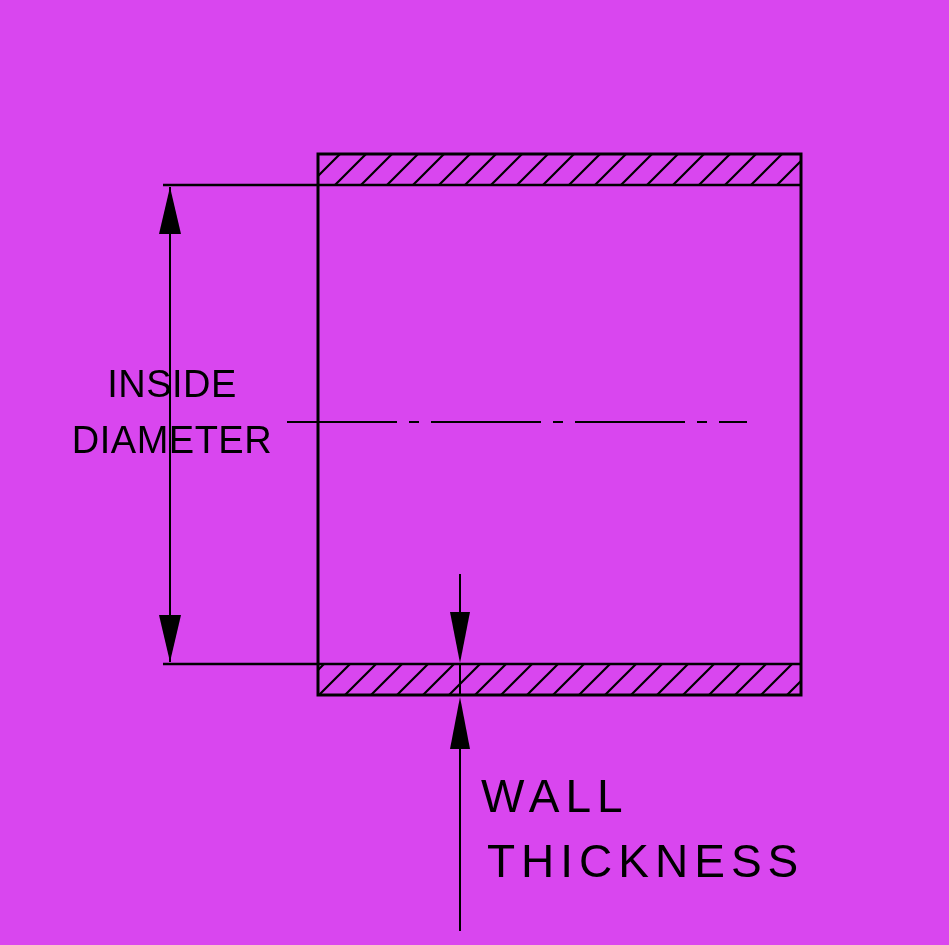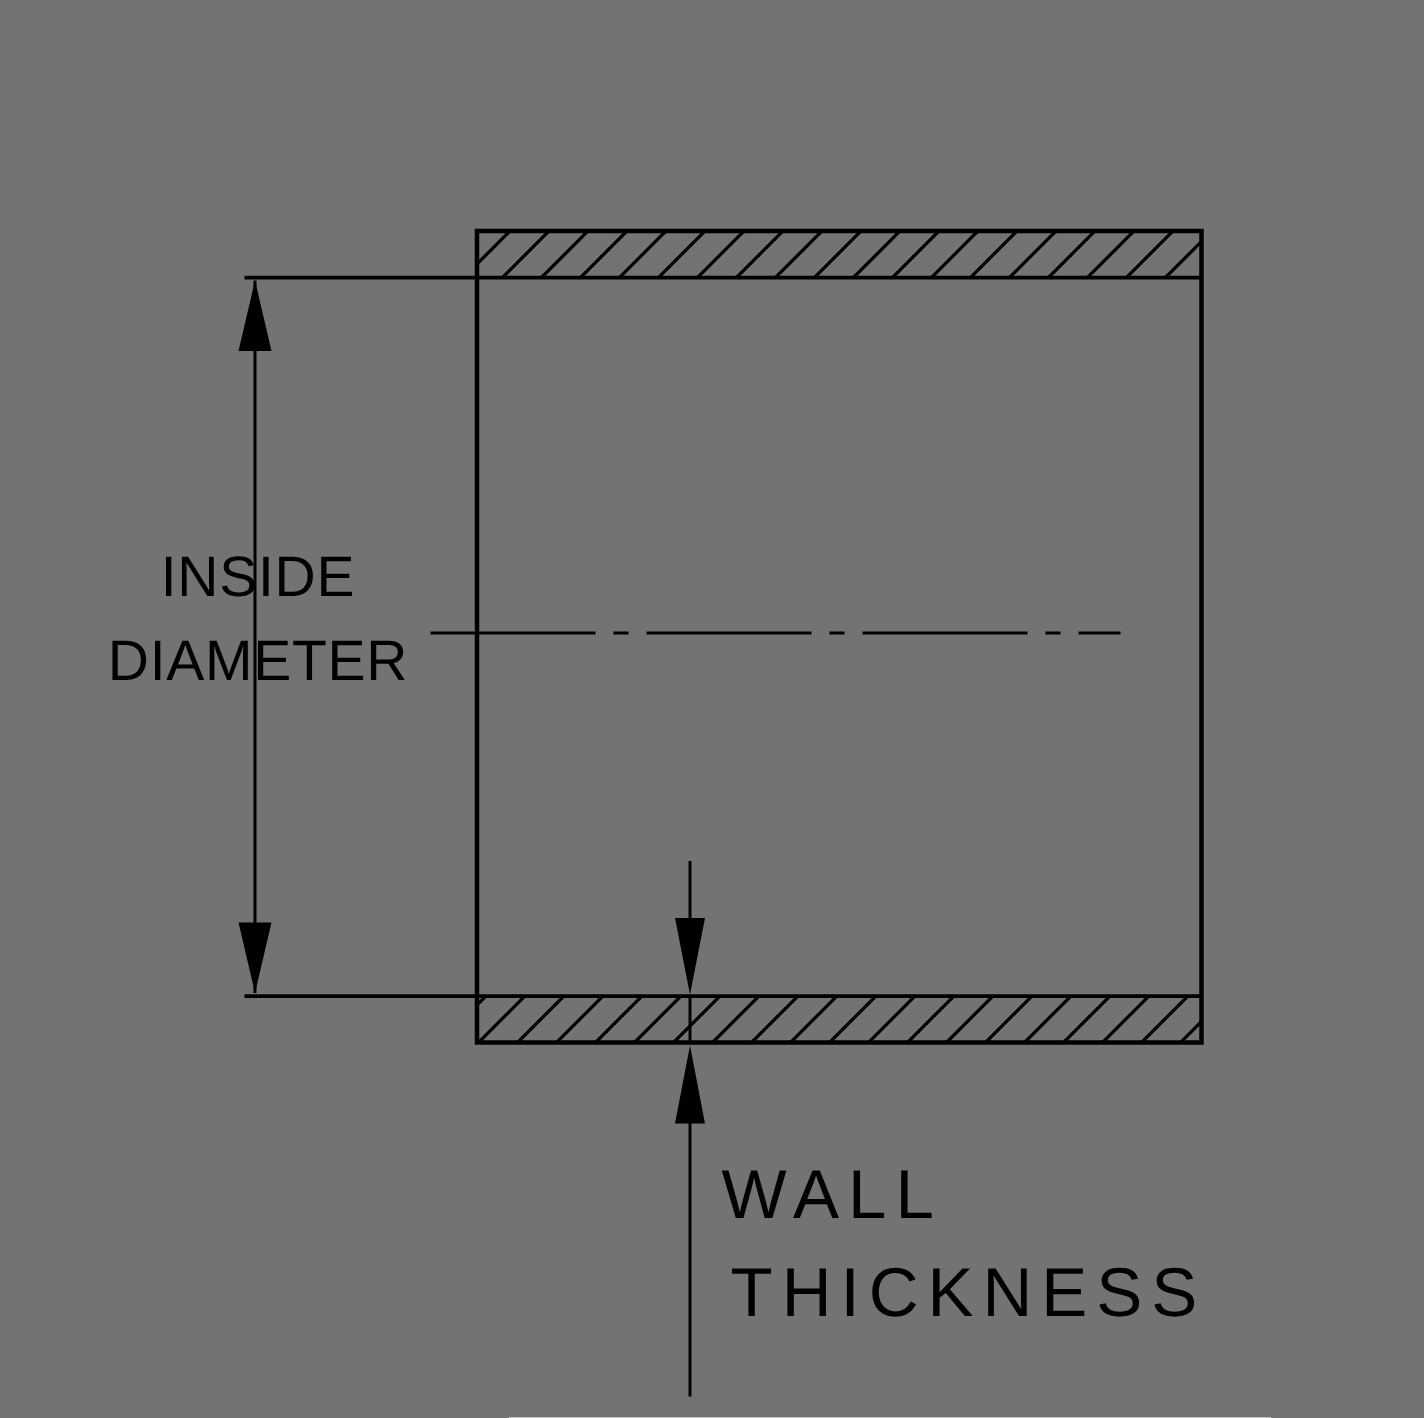--- a/index.html
+++ b/index.html
@@ -4,21 +4,21 @@
 <style>
   html, body {
     margin: 0;
     padding: 0;
     background: #ffffff;
   }
   .canvas {
     position: relative;
     width: 949px;
     height: 945px;
-    background: #737373;
+    background: #d946ef;
     overflow: hidden;
   }
   svg {
     position: absolute;
     left: 0;
     top: 0;
   }
   text {
     font-family: "Liberation Sans", sans-serif;
     fill: #000000;

